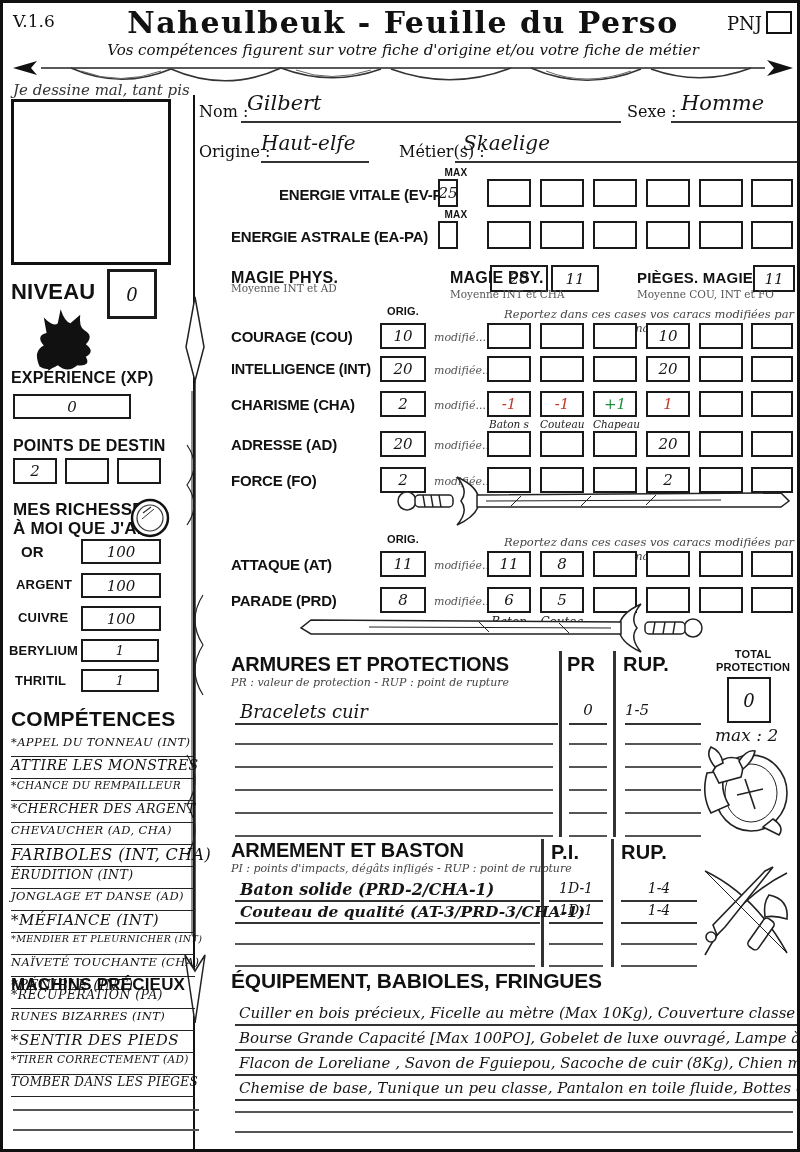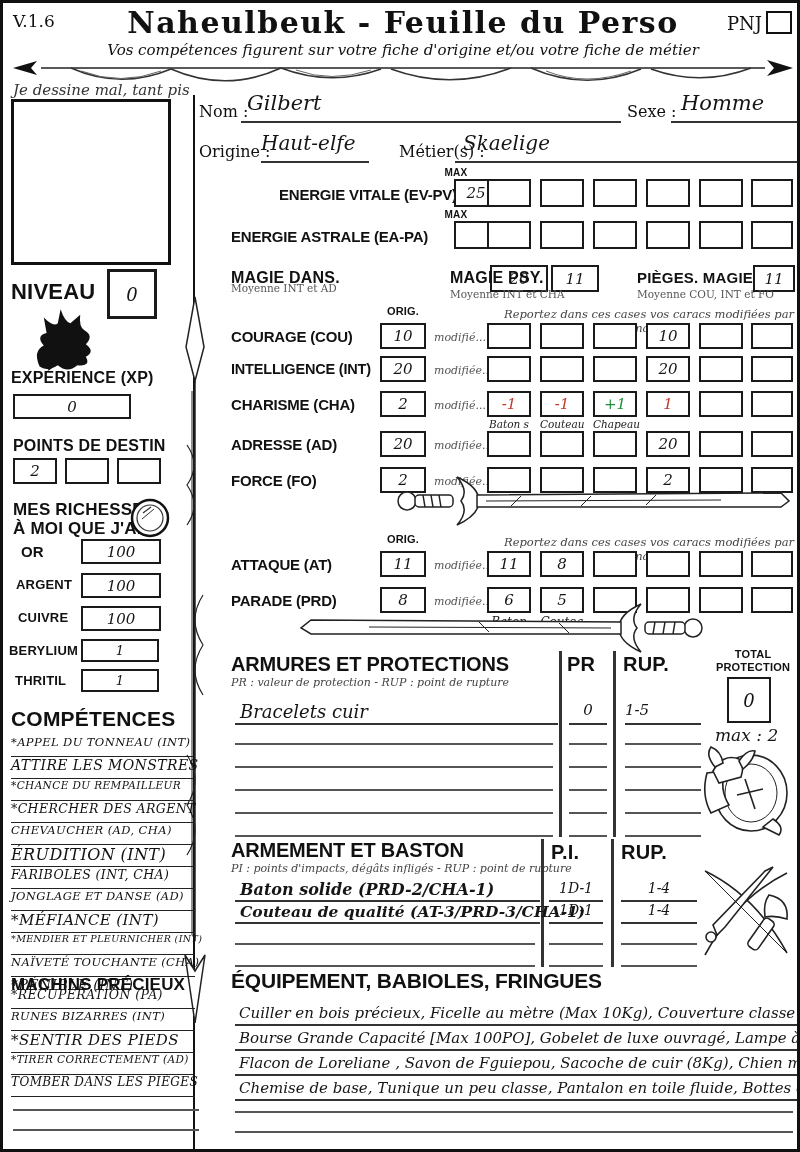--- a/index.html
+++ b/index.html
@@ -11,21 +11,21 @@
   .ital{font-style:italic;}
   .hand{font-family:"DejaVu Serif",serif;font-style:italic;color:#151515;}
   .cap{font-family:"DejaVu Serif",serif;color:#555;}
   .box{position:absolute;border:2px solid #1a1a1a;background:#fff;box-sizing:border-box;
        display:flex;align-items:center;justify-content:center;
        font-family:"DejaVu Serif",serif;font-style:italic;font-size:15px;color:#151515;}
   .brow{position:absolute;left:0;width:800px;height:30px;}
   .brow .box{top:0;height:26px;}
   .brow.h28 .box{height:28px;}
   .co{left:377px;width:46px;}
-  .mx{left:451px;width:44px;}
+  .mx{left:435px;width:20px;}
   .c1{left:484px;width:44px;} .c2{left:537px;width:44px;} .c3{left:590px;width:44px;}
   .c4{left:643px;width:44px;} .c5{left:696px;width:44px;} .c6{left:748px;width:42px;}
   .rlab{position:absolute;left:228px;top:5px;font-weight:700;font-size:15px;letter-spacing:-.2px;}
   .modif{position:absolute;left:431px;top:8px;font-family:"DejaVu Serif",serif;font-style:italic;
          font-size:11px;color:#555;}
   .sublab{position:absolute;top:27px;width:44px;text-align:center;font-family:"DejaVu Serif",serif;
           font-style:italic;font-size:10.5px;color:#222;}
   .red{color:#c0392b;} .green{color:#1e8e3e;}
   .uline{border-bottom:2px solid #333;}
   .fline{position:absolute;border-bottom:2px solid #555;}
@@ -122,22 +122,22 @@
   <div class="abs bl" style="left:12px;top:670px;font-size:13px;">THRITIL</div>
   <div class="box" style="left:78px;top:666px;width:78px;height:23px;font-size:13px;">1</div>
 
   <div class="abs bl" style="left:8px;top:704px;font-size:21px;">COMPÉTENCES</div>
   <div class="abs kl1" style="left:8px;top:732px;width:184px;">
     <div class="kitem">*APPEL DU TONNEAU (INT)</div>
     <div class="kitem">ATTIRE LES MONSTRES</div>
     <div class="kitem">*CHANCE DU REMPAILLEUR</div>
     <div class="kitem">*CHERCHER DES ARGENT</div>
     <div class="kitem">CHEVAUCHER (AD, CHA)</div>
+    <div class="kitem">FARIBOLES (INT, CHA)</div>
     <div class="kitem">ÉRUDITION (INT)</div>
-    <div class="kitem">FARIBOLES (INT, CHA)</div>
     <div class="kitem">JONGLAGE ET DANSE (AD)</div>
     <div class="kitem">*MÉFIANCE (INT)</div>
     <div class="kitem">*MENDIER ET PLEURNICHER (INT)</div>
     <div class="kitem">NAÏVETÉ TOUCHANTE (CHA)</div>
     <div class="kitem" style="border-bottom:none;">*PÉNIBLE (INT)</div>
   </div>
   <div class="abs bl" style="left:8px;top:972px;font-size:17px;">MACHINS PRÉCIEUX</div>
   <div class="abs kl2" style="left:8px;top:984px;width:184px;">
     <div class="kitem">*RÉCUPÉRATION (PA)</div>
     <div class="kitem">RUNES BIZARRES (INT)</div>
@@ -174,21 +174,21 @@
     <div class="rlab" style="top:7px;">ENERGIE ASTRALE (EA-PA)</div>
     <div class="box mx"></div>
     <div class="box c1"></div>
     <div class="box c2"></div>
     <div class="box c3"></div>
     <div class="box c4"></div>
     <div class="box c5"></div>
     <div class="box c6"></div>
   </div>
 
-  <div class="abs bl" style="left:228px;top:266px;font-size:16px;">MAGIE DANS.</div>
+  <div class="abs bl" style="left:228px;top:266px;font-size:16px;">MAGIE PHYS.</div>
   <div class="box" style="left:487px;top:262px;width:58px;height:27px;">20</div>
   <div class="abs cap" style="left:228px;top:279px;font-size:10.5px;">Moyenne INT et AD</div>
   <div class="abs bl" style="left:447px;top:266px;font-size:16px;">MAGIE PSY.</div>
   <div class="box" style="left:548px;top:262px;width:48px;height:27px;">11</div>
   <div class="abs cap" style="left:447px;top:285px;font-size:10.5px;">Moyenne INT et CHA</div>
   <div class="abs bl" style="left:634px;top:266px;font-size:15px;">PIÈGES. MAGIE</div>
   <div class="box" style="left:750px;top:262px;width:42px;height:27px;">11</div>
   <div class="abs cap" style="left:634px;top:285px;font-size:10.5px;">Moyenne COU, INT et FO</div>
 
   <div class="abs bl" style="left:377px;top:302px;width:46px;text-align:center;font-size:11px;">ORIG.</div>

